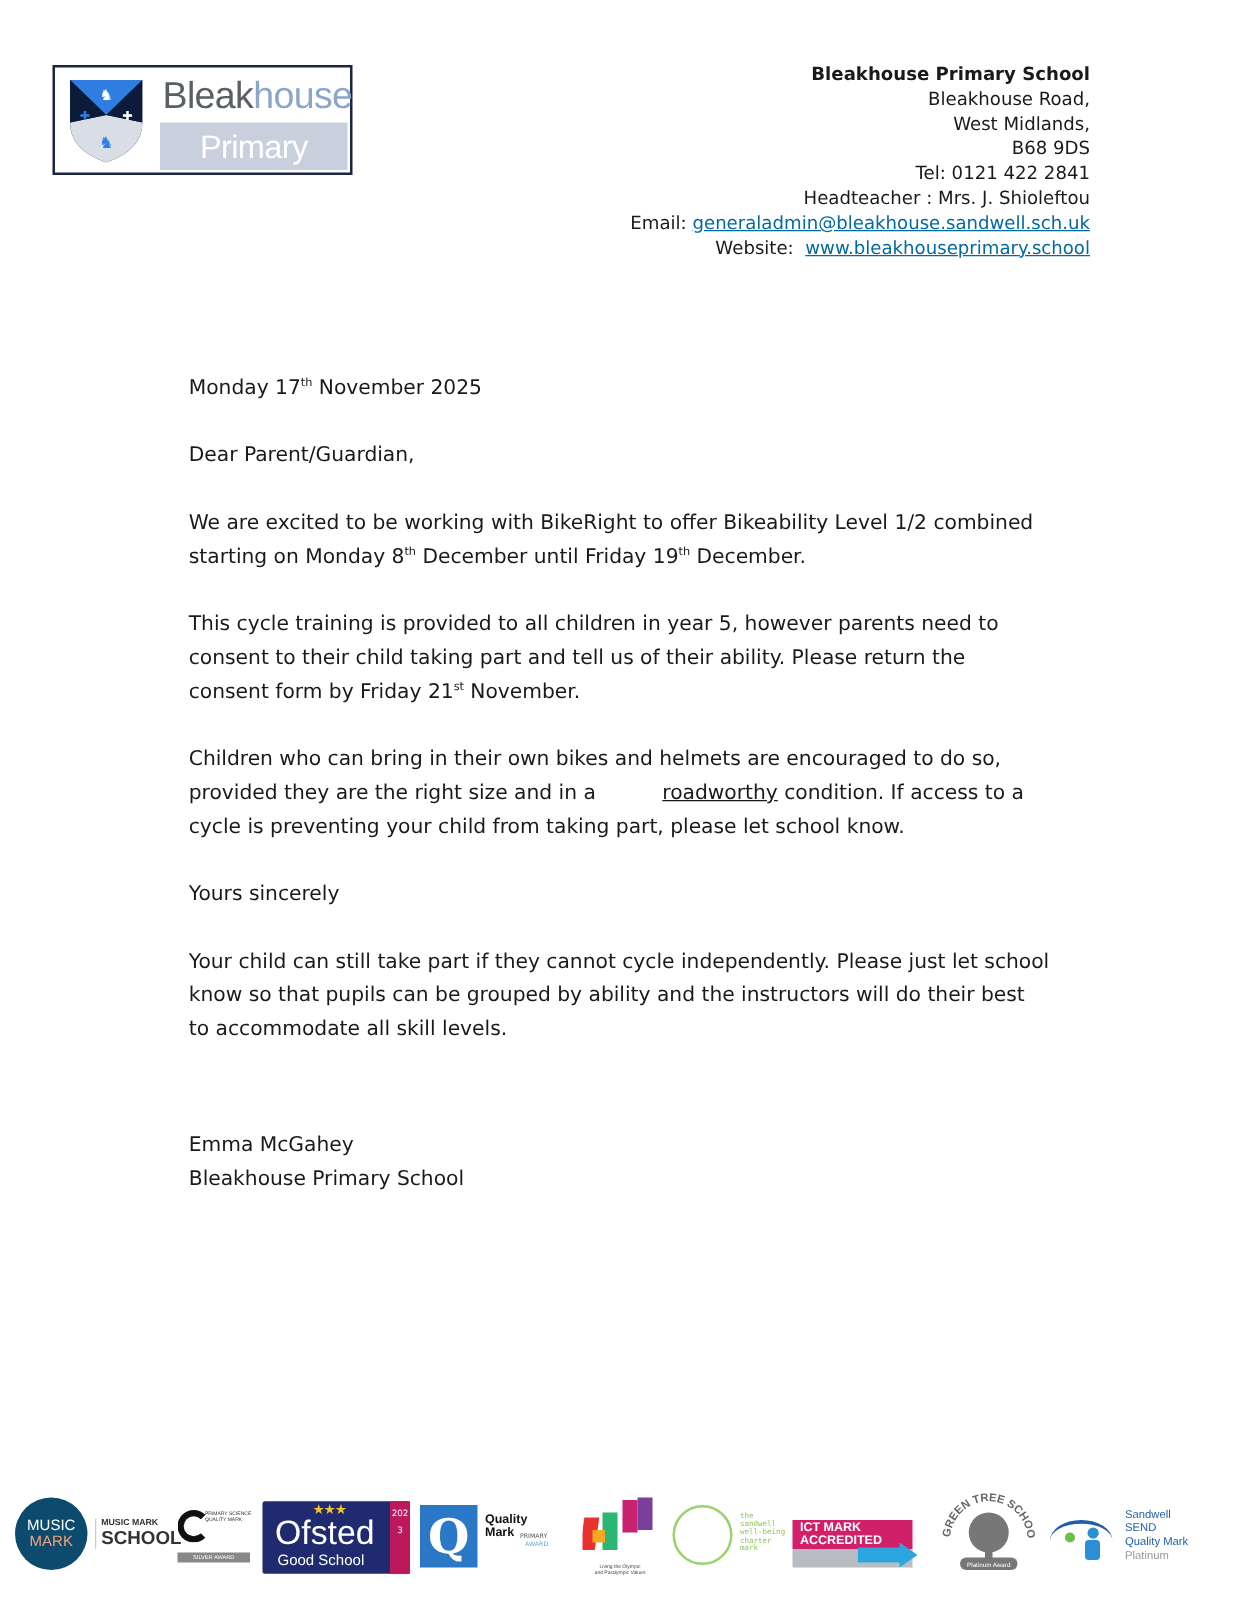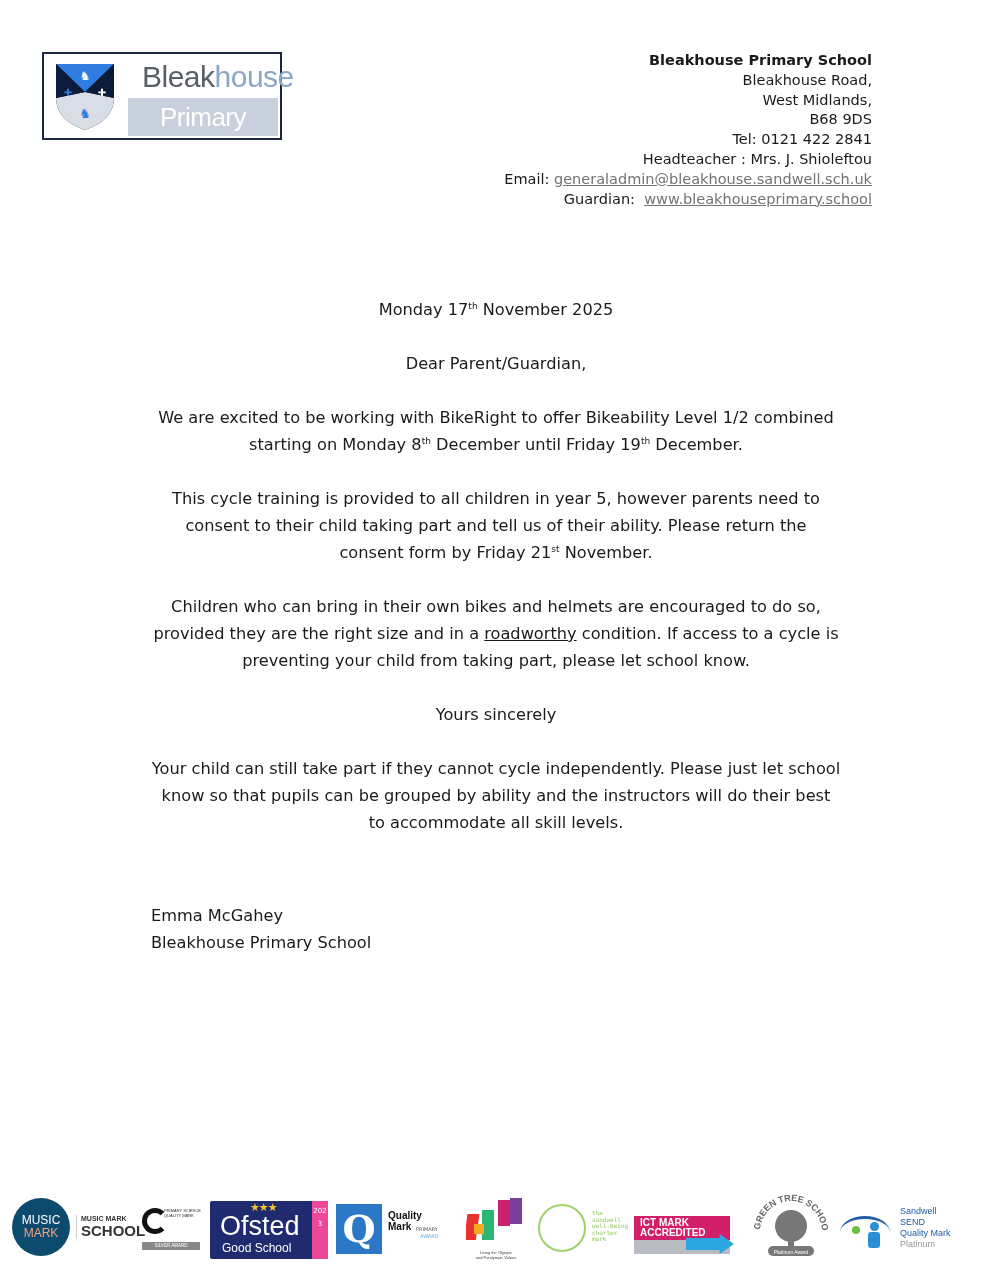--- a/index.html
+++ b/index.html
@@ -1,34 +1,34 @@
 <!DOCTYPE html>
 <html><head>
 <meta charset="utf-8">
 <style>
   html, body { margin:0; padding:0; background:#ffffff; }
   body { width:989px; height:1280px; position:relative; overflow:hidden;
          font-family:"DejaVu Sans", sans-serif; color:#1a1a1a; }
   .logo { position:absolute; left:42px; top:52px; width:240px; height:88px;
           border:2px solid #1b2740; box-sizing:border-box; background:#fff; }
   .crest { position:absolute; left:12px; top:10px; width:58px; height:66px; }
-  .logo-top { position:absolute; left:98px; top:6px; font-family:"Liberation Sans", sans-serif;
+  .logo-top { position:absolute; left:86px; top:6px; font-family:"Liberation Sans", sans-serif;
               font-size:30px; letter-spacing:-0.5px; color:#5a5f66; }
   .logo-top .house { color:#8aa6c8; }
   .logo-bottom { position:absolute; left:84px; top:44px; width:150px; height:38px;
                  background:#c9d0dd; font-family:"Liberation Sans", sans-serif;
                  color:#fff; font-size:26px; line-height:38px; text-align:center; letter-spacing:-0.5px; }
   .address { position:absolute; right:117px; top:51px; text-align:right;
              font-size:14.5px; line-height:19.8px; }
   .address .bold { font-weight:bold; }
-  .address a { color:#737373; text-decoration:underline; }
+  .address a { color:#0369a1; text-decoration:underline; }
   .letter { position:absolute; left:151px; top:296px; width:690px; font-size:16.2px; line-height:27px; }
-  .letter p { margin:0 0 27px 0;text-align:center; }
+  .letter p { margin:0 0 27px 0; }
   .letter sup { font-size:9px; vertical-align:6px; line-height:0; }
-  .u { text-decoration:underline; }
+  .u { text-decoration:underline;margin-left:48px; }
   .sig { margin-top:66px; }
   .footer { position:absolute; left:0; top:1188px; width:989px; height:80px; }
   .badge { position:absolute; }
 </style>
 </head>
 <body>
 
 <div class="logo">
   <svg class="crest" viewBox="0 0 58 66">
     <path d="M0 0 H58 V34 Q58 56 29 66 Q0 56 0 34 Z" fill="#0d1b3a"></path>
@@ -46,21 +46,21 @@
 </div>
 
 <div class="address">
   <div class="bold">Bleakhouse Primary School</div>
   <div>Bleakhouse Road,</div>
   <div>West Midlands,</div>
   <div>B68 9DS</div>
   <div>Tel: 0121 422 2841</div>
   <div>Headteacher : Mrs. J. Shioleftou</div>
   <div><span>Email: </span><a>generaladmin@bleakhouse.sandwell.sch.uk</a></div>
-  <div><span style="white-space:pre">Guardian:  </span><a>www.bleakhouseprimary.school</a></div>
+  <div><span style="white-space:pre">Website:  </span><a>www.bleakhouseprimary.school</a></div>
 </div>
 
 <div class="letter">
   <p><span>Monday 17</span><sup>th</sup><span> November 2025</span></p>
   <p>Dear Parent/Guardian,</p>
   <p><span>We are excited to be working with BikeRight to offer Bikeability Level 1/2 combined starting on Monday 8</span><sup>th</sup><span> December until Friday 19</span><sup>th</sup><span> December.</span></p>
   <p><span>This cycle training is provided to all children in year 5, however parents need to consent to their child taking part and tell us of their ability. Please return the consent form by Friday 21</span><sup>st</sup><span> November.</span></p>
   <p><span>Children who can bring in their own bikes and helmets are encouraged to do so, provided they are the right size and in a </span><span class="u">roadworthy</span><span> condition. If access to a cycle is preventing your child from taking part, please let school know.</span></p>
   <p>Yours sincerely</p>
   <p>Your child can still take part if they cannot cycle independently. Please just let school know so that pupils can be grouped by ability and the instructors will do their best to accommodate all skill levels.</p>
@@ -85,21 +85,21 @@
   <div class="badge" style="left:140px;top:16px;width:62px;height:52px;">
     <div style="position:absolute;left:2px;top:4px;width:26px;height:26px;border-radius:50%;border:5px solid #111;border-right-color:transparent;box-sizing:border-box;"></div>
     <div style="position:absolute;left:24px;top:4px;width:38px;font-size:4px;line-height:5px;font-family:'Liberation Sans',sans-serif;color:#333;">PRIMARY SCIENCE QUALITY MARK</div>
     <div style="position:absolute;left:2px;top:38px;width:58px;height:8px;background:#888;color:#fff;font-size:4.5px;line-height:8px;text-align:center;font-family:'Liberation Sans',sans-serif;">SILVER AWARD</div>
   </div>
 
   <div class="badge" style="left:210px;top:13px;width:118px;height:58px;background:#1f2b6e;border-radius:2px;">
     <div style="position:absolute;left:40px;top:0;color:#f2c12e;font-size:11px;letter-spacing:-1px;">★★★</div>
     <div style="position:absolute;left:10px;top:10px;color:#fff;font-family:'Liberation Sans',sans-serif;font-size:27px;">Ofsted</div>
     <div style="position:absolute;left:12px;top:40px;color:#fff;font-family:'Liberation Sans',sans-serif;font-size:12px;">Good School</div>
-    <div style="position:absolute;right:0;top:0;width:16px;height:58px;background:#ec4899;color:#fff;font-size:7px;line-height:13px;text-align:center;word-break:break-all;padding-top:4px;box-sizing:border-box;">2023</div>
+    <div style="position:absolute;right:0;top:0;width:16px;height:58px;background:#be185d;color:#fff;font-size:7px;line-height:13px;text-align:center;word-break:break-all;padding-top:4px;box-sizing:border-box;">2023</div>
   </div>
 
   <div class="badge" style="left:336px;top:16px;width:112px;height:52px;">
     <div style="position:absolute;left:0;top:0;width:46px;height:50px;background:#2b79c6;color:#fff;font-family:'DejaVu Serif',serif;font-size:38px;line-height:50px;text-align:center;font-weight:bold;">Q</div>
     <div style="position:absolute;left:52px;top:6px;font-family:'Liberation Sans',sans-serif;font-weight:bold;font-size:10px;color:#111;">Quality Mark</div>
     <div style="position:absolute;left:80px;top:22px;font-size:5px;color:#555;">PRIMARY</div>
     <div style="position:absolute;left:84px;top:29px;font-size:5px;color:#6aa8d6;">AWARD</div>
   </div>
 
   <div class="badge" style="left:466px;top:8px;width:60px;height:64px;">

